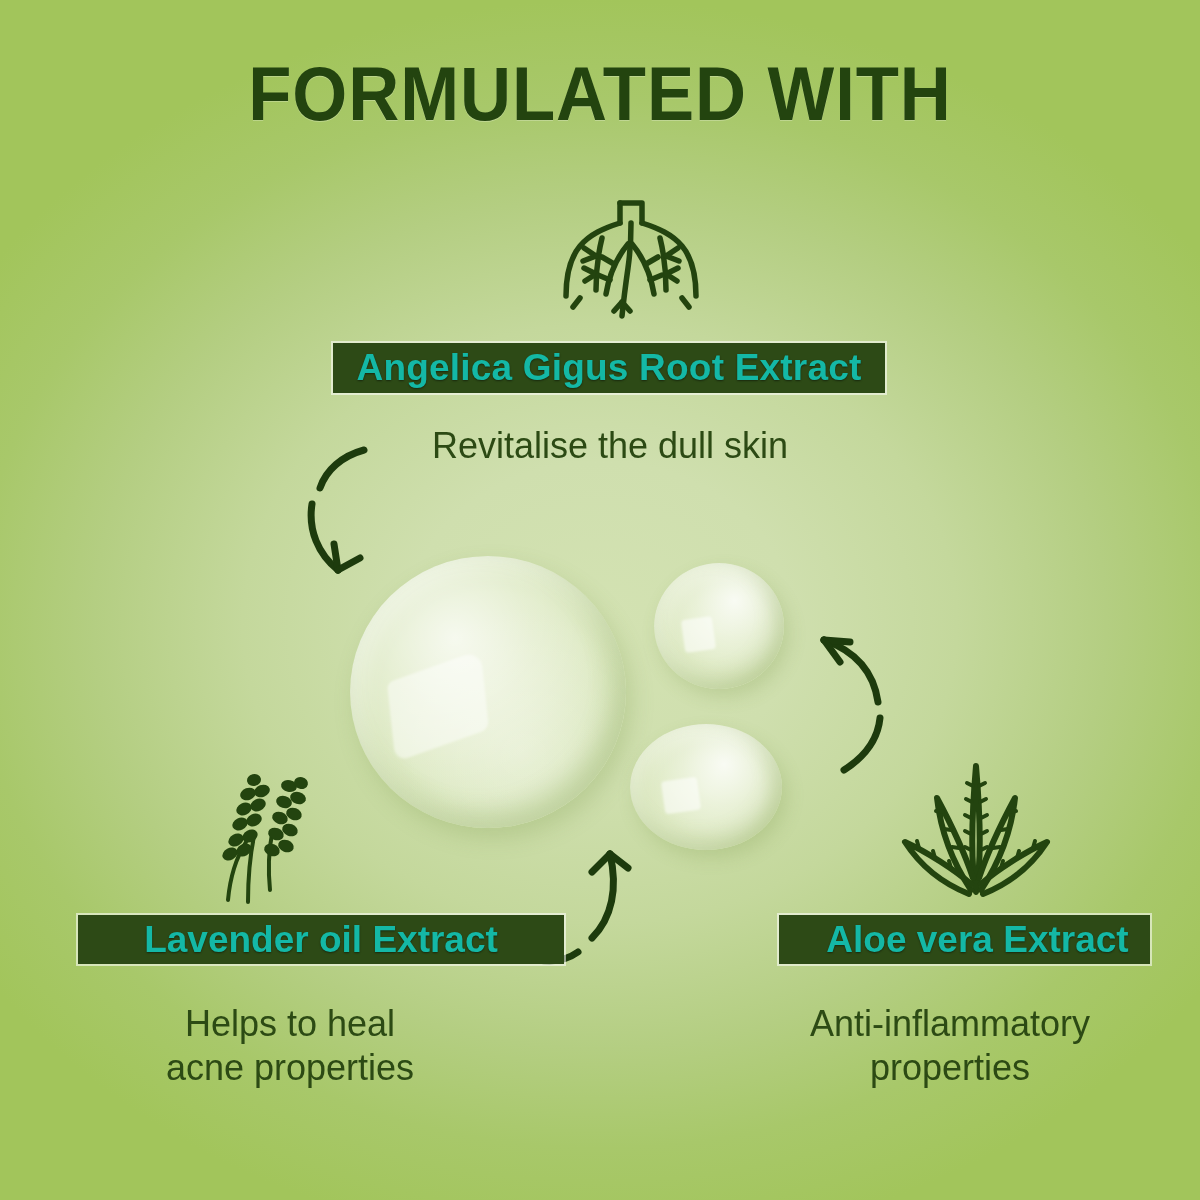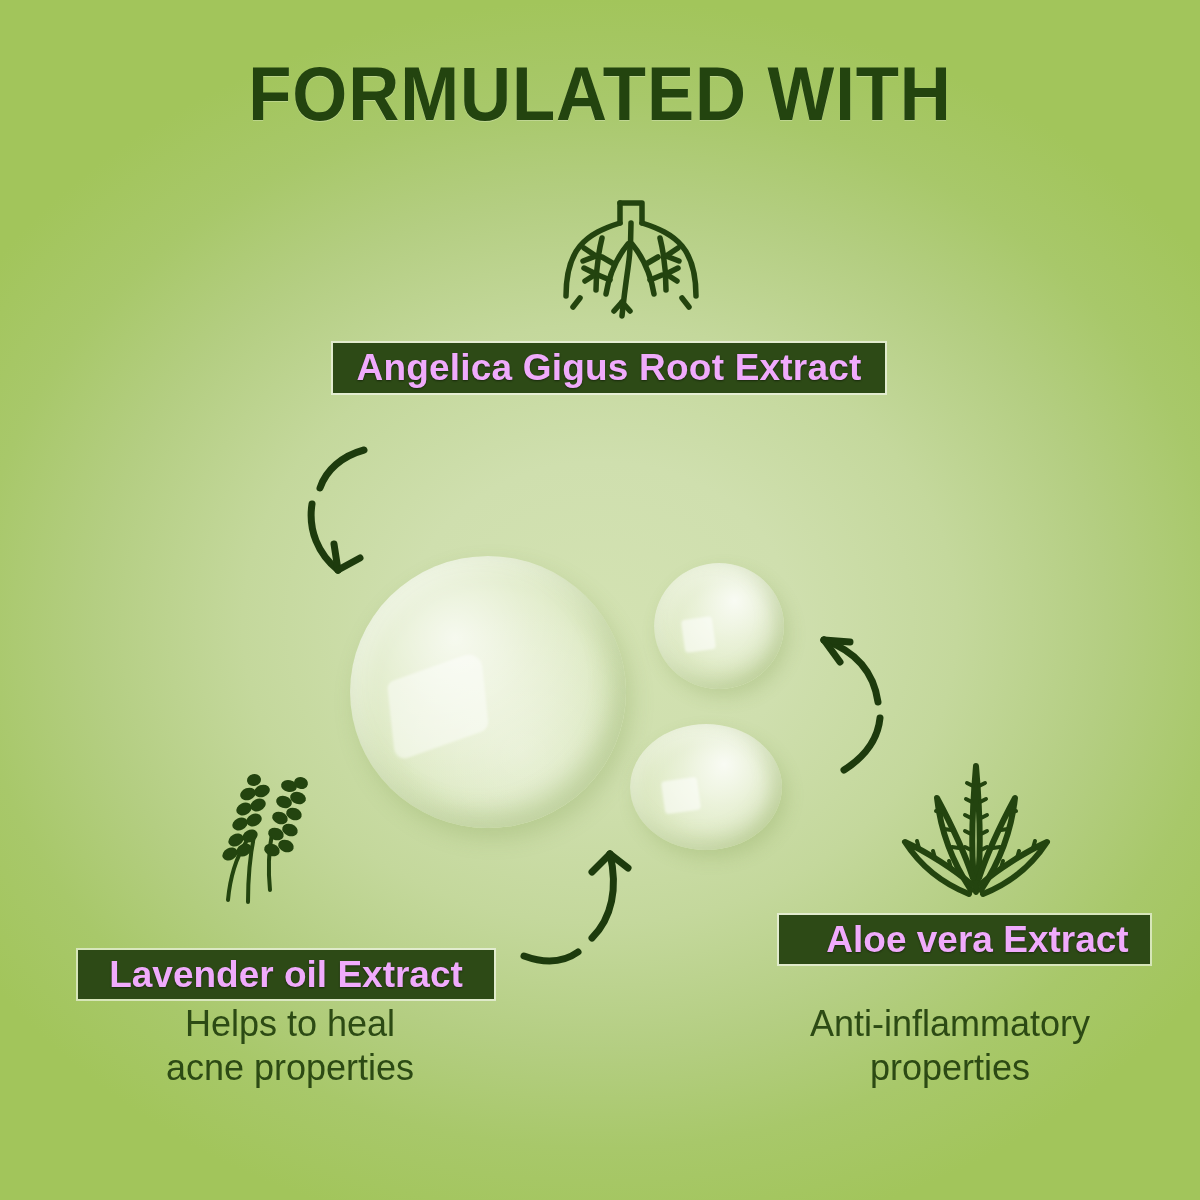--- a/index.html
+++ b/index.html
@@ -37,41 +37,41 @@
     color: #23440f;
     transform: scaleX(0.93);
     transform-origin: 50% 50%;
     text-shadow: 0 1px 0 rgba(255,255,255,0.25);
   }
 
   
   .badge {
     position: absolute;
     background: #2d4a16;
-    color: #f0abfc;
+    color: #14b8a6;
     font-weight: 700;
     white-space: nowrap;
     box-shadow: 0 0 0 2px rgba(255,255,255,0.55);
     text-shadow: 0 1px 2px rgba(0,0,0,0.45);
     display: flex;
     align-items: center;
     justify-content: center;
   }
   .badge-top {
     left: 333px;
     top: 343px;
     width: 552px;
     height: 50px;
     font-size: 37px;
     letter-spacing: 0.2px;
   }
   .badge-left {
     left: 78px;
-    top: 950px;
-    width: 416px;
+    top: 915px;
+    width: 486px;
     height: 49px;
     font-size: 37px;
   }
   .badge-right {
     left: 779px;
     top: 915px;
     width: 345px;
     height: 49px;
     font-size: 37px;
     padding-left: 26px;
@@ -216,20 +216,21 @@
       <path d="M70 104 l-8 9"></path>
       <path d="M70 104 l8 9"></path>
       <path d="M28 100 l-7 9"></path>
       <path d="M130 100 l7 9"></path>
     </svg>
   </div>
 
   <div class="badge badge-top">
     <span>Angelica Gigus Root Extract</span>
   </div>
+  <div class="desc desc-top">Revitalise the dull skin</div>
 
   <div class="arrow arrow-top">
     <svg viewBox="0 0 130 170" fill="none" stroke="#1d3b0d" stroke-width="7" stroke-linecap="round" stroke-linejoin="round">
       <path d="M78 20 C56 26 40 40 34 58"></path>
       <path d="M26 74 C22 100 32 124 52 140"></path>
       <path d="M52 140 l-4 -26"></path>
       <path d="M52 140 l22 -12"></path>
     </svg>
   </div>
 

